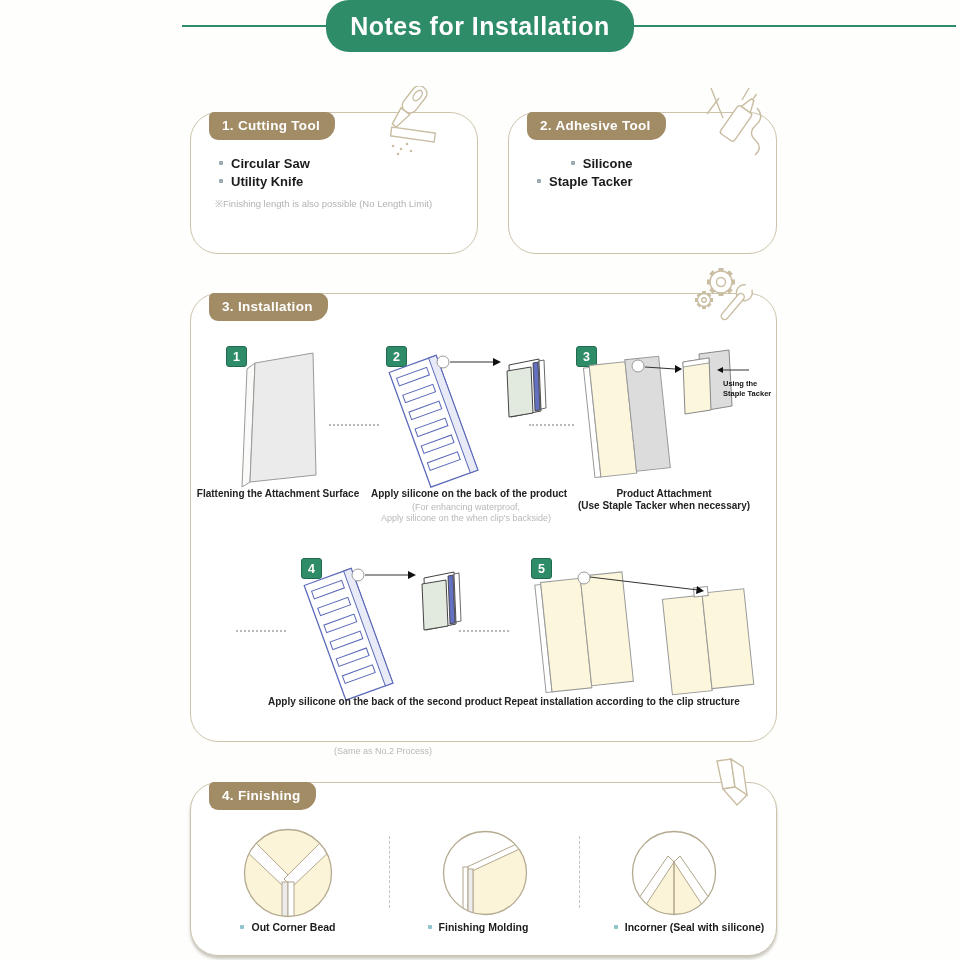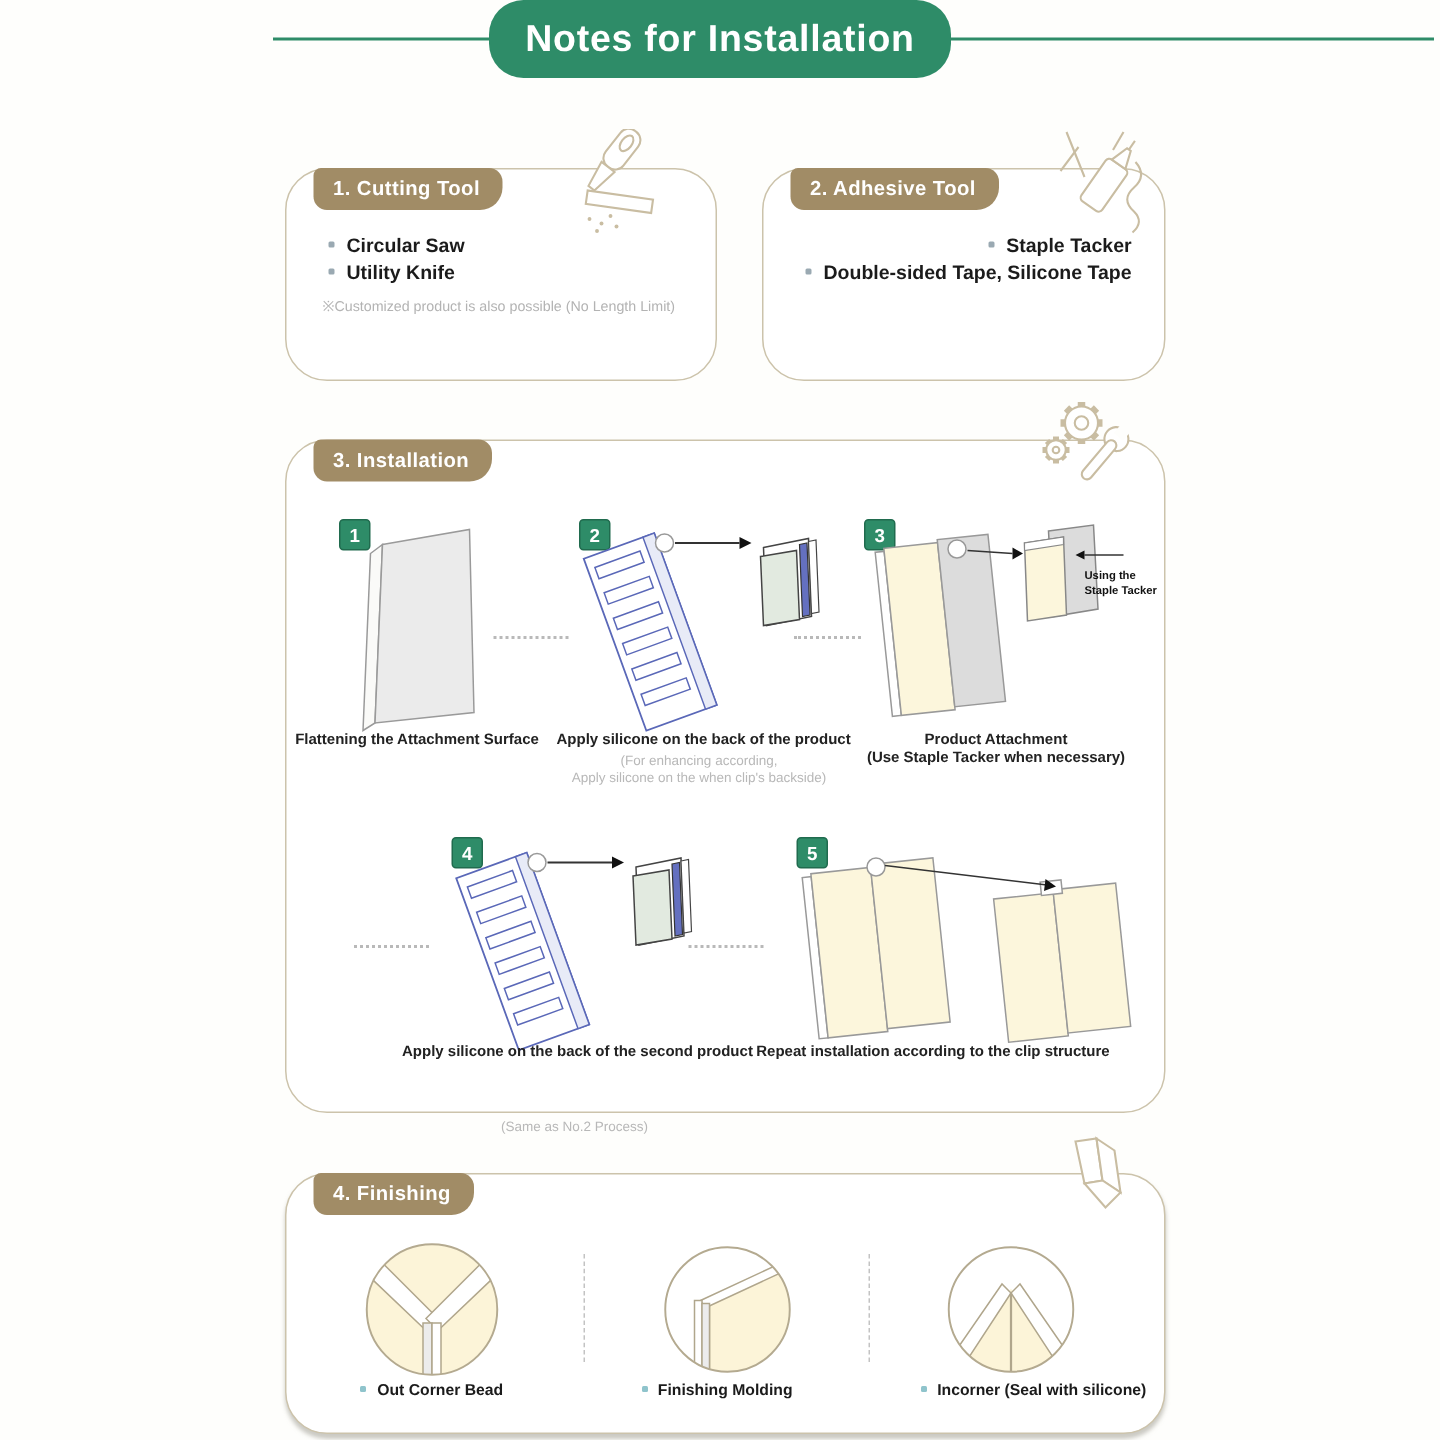--- a/index.html
+++ b/index.html
@@ -73,43 +73,43 @@
           <circle cx="24" cy="63" r="1.3"></circle>
         <circle cx="30" cy="58" r="1.3"></circle>
           <circle cx="21" cy="68" r="1.3"></circle>
         <circle cx="34" cy="65" r="1.3"></circle>
       </g>
     </svg>
     <ul class="tool-list" style="top:42px;">
       <li><span class="dot"></span><span>Circular Saw</span></li>
       <li><span class="dot"></span><span>Utility Knife</span></li>
     </ul>
-    <div class="note" style="left:24px;top:84px;">※Customized product is also possible (No Length Limit)</div>
+    <div class="note" style="left:24px;top:84px;">※Finishing length is also possible (No Length Limit)</div>
   </section>
 
   <section class="card" style="left:508px;top:112px;width:267px;height:140px;text-align:right;">
     <div class="card-label">2. Adhesive Tool</div>
     <svg class="abs" style="left:188px;top:-29px;" width="74" height="80" viewBox="0 0 74 80">
       <g stroke="#c9bda2" stroke-width="1.4" fill="none">
         <line x1="10" y1="30" x2="22" y2="14"></line>
         <line x1="14" y1="4" x2="26" y2="34"></line>
         <line x1="52" y1="4" x2="45" y2="16"></line>
         <g>
           <g transform="rotate(35 38 40)">
             <rect x="30" y="22" width="17" height="34" rx="3" fill="#fff"></rect>
             <polygon points="33,22 44,22 40,10 37,10" fill="#fff"></polygon>
             <line x1="38.5" y1="10" x2="38.5" y2="3"></line>
           </g>
         </g>
         <path d="M60,24 q8,9 -1,17 q-9,8 0,16 q7,7 -1,14"></path>
       </g>
     </svg>
     <ul class="tool-list" style="top:42px;">
+      <li><span class="dot"></span><span>Silicone</span></li>
       <li><span class="dot"></span><span>Staple Tacker</span></li>
-      <li><span class="dot"></span><span>Double-sided Tape, Silicone Tape</span></li>
     </ul>
   </section>
 
   <section class="card" style="left:190px;top:293px;width:585px;height:447px;">
     <div class="card-label">3. Installation</div>
     <svg class="abs" style="left:503px;top:-29px;" width="62" height="64" viewBox="0 0 62 64">
       <g stroke="#c9bda2">
         <g stroke-width="5">
           <line x1="27" y1="3" x2="27" y2="31"></line>
             <line x1="13" y1="17" x2="41" y2="17"></line>
@@ -182,21 +182,21 @@
       <div>Using the</div>
       <div>Staple Tacker</div>
     </div>
 
     <div class="dotted-h" style="left:138px;top:130px;width:50px;"></div>
     <div class="dotted-h" style="left:338px;top:130px;width:45px;"></div>
 
     <div class="caption" style="left:2px;top:194px;width:170px;">Flattening the Attachment Surface</div>
     <div class="caption" style="left:180px;top:194px;width:190px;">Apply silicone on the back of the product</div>
     <div class="subcaption" style="left:180px;top:208px;width:190px;">
-      <div>(For enhancing according,</div>
+      <div>(For enhancing waterproof,</div>
       <div>Apply silicone on the when clip's backside)</div>
     </div>
     <div class="caption" style="left:373px;top:194px;width:200px;">
       <div>Product Attachment</div>
       <div>(Use Staple Tacker when necessary)</div>
     </div>
 
     <div class="badge" style="left:110px;top:264px;">4</div>
     <div class="badge" style="left:340px;top:264px;">5</div>
 

